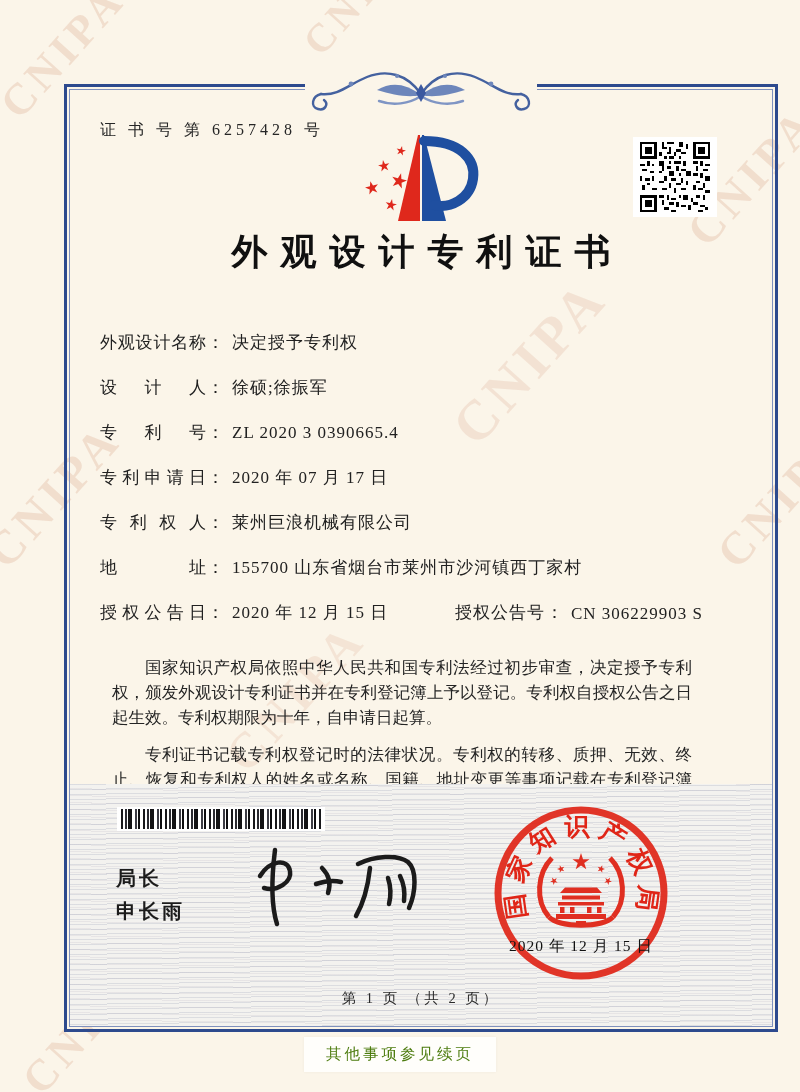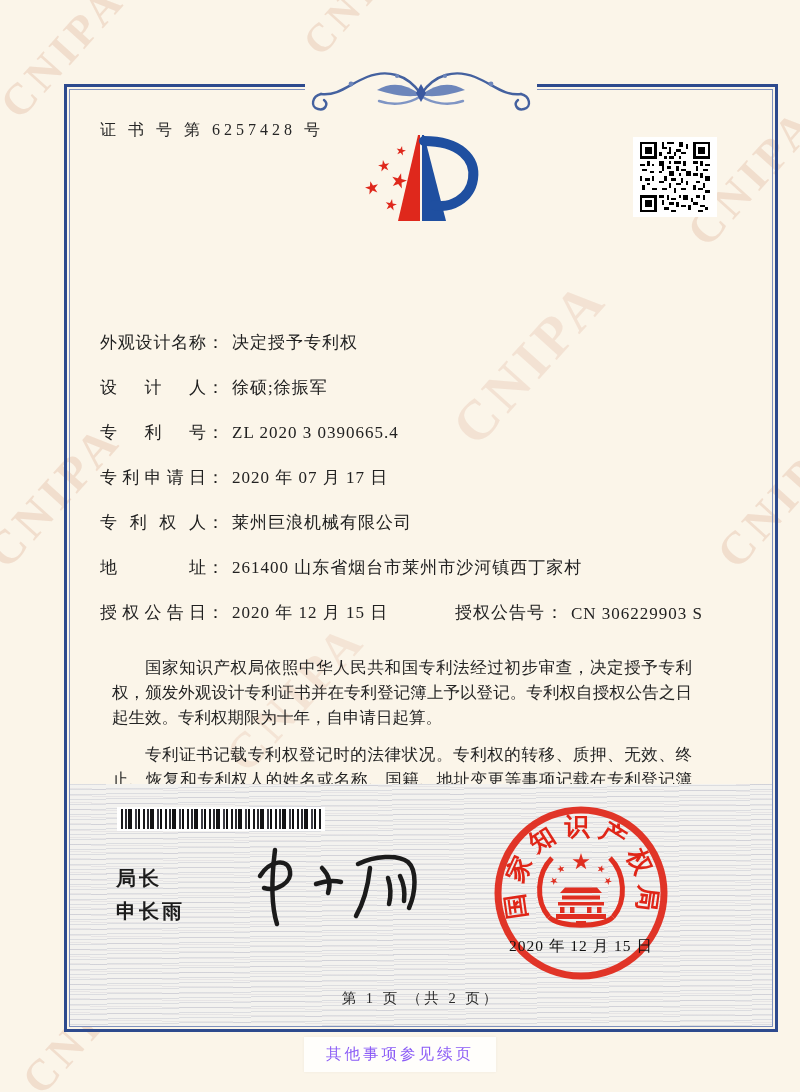--- a/index.html
+++ b/index.html
@@ -76,21 +76,21 @@
 
   .signature{position:absolute;left:160px;top:56px;width:210px;height:100px;}
 
   .seal{position:absolute;left:420px;top:20px;width:182px;height:182px;}
 
   .page-info{position:absolute;left:0;top:205px;width:100%;text-align:center;
              font-size:14.5px;letter-spacing:3px;color:#2a2a2a;}
 
   .note{position:absolute;left:50%;top:1037px;transform:translateX(-50%);
         background:#fffefb;padding:7px 22px;font-size:15.5px;letter-spacing:3px;
-        color:#8b5cf6;z-index:2;box-shadow:0 0 3px rgba(0,0,0,.05);}
+        color:#4d7c0f;z-index:2;box-shadow:0 0 3px rgba(0,0,0,.05);}
 
   svg{display:block;}
 </style>
 </head>
 <body>
 
 <svg width="0" height="0" style="position:absolute" aria-hidden="true">
   <defs>
     <path id="star" d="M0,-1 L0.2245,-0.309 0.9511,-0.309 0.3633,0.118 0.5878,0.809 0,0.382 -0.5878,0.809 -0.3633,0.118 -0.9511,-0.309 -0.2245,-0.309 Z"></path>
   </defs>
@@ -157,20 +157,21 @@
           <rect x="2" y="24" width="3" height="3"></rect>
         <path d="M9,0h1v2h-1z M11,0h3v1h-3z M16,0h2v2h-2z M19,1h1v2h-1z M9,2h2v1h-2z M12,2h1v2h-1z M15,3h2v1h-2z M8,4h1v2h-1z M11,4h2v1h-2z M14,4h1v2h-1z M17,4h2v1h-2z M10,6h1v1h-1z M12,6h2v1h-2z M16,6h1v1h-1z
              M0,9h2v1h-2z M3,8h1v2h-1z M5,9h1v1h-1z M1,11h2v1h-2z M4,12h2v1h-2z M0,14h1v2h-1z M2,15h2v1h-2z M5,14h1v2h-1z M1,18h1v2h-1z M3,17h1v1h-1z M5,19h2v1h-2z
              M8,8h2v2h-2z M12,8h1v1h-1z M14,8h3v1h-3z M18,8h1v2h-1z M9,10h1v2h-1z M11,10h2v1h-2z M15,10h1v2h-1z M17,11h2v1h-2z M8,12h1v1h-1z M12,12h2v2h-2z M16,13h1v1h-1z M19,12h2v2h-2z M10,14h1v2h-1z M13,15h2v1h-2z M17,15h1v2h-1z M8,16h2v1h-2z M12,17h1v2h-1z M15,17h2v1h-2z M19,16h1v2h-1z M9,19h2v1h-2z M14,19h1v2h-1z M17,19h2v1h-2z
              M22,8h2v1h-2z M25,8h1v2h-1z M27,9h2v1h-2z M23,10h1v2h-1z M26,11h2v1h-2z M22,13h2v1h-2z M25,13h1v2h-1z M27,14h2v2h-2z M23,16h2v1h-2z M26,17h1v2h-1z M22,18h1v2h-1z M24,19h2v1h-2z M27,20h2v1h-2z
              M8,22h2v1h-2z M11,22h1v2h-1z M13,23h2v1h-2z M16,22h1v1h-1z M18,22h2v2h-2z M21,23h1v2h-1z M23,22h2v1h-2z M26,22h1v2h-1z M9,24h1v2h-1z M12,25h2v1h-2z M15,25h1v2h-1z M17,26h2v1h-2z M20,26h1v2h-1z M22,25h2v1h-2z M25,26h2v1h-2z M10,27h2v1h-2z M13,28h2v1h-2z M24,28h2v1h-2z M27,27h1v1h-1z"></path>
       </g>
     </svg>
   </div>
 
+  <div class="title">外观设计专利证书</div>
 
   <div class="fields">
     <div class="frow">
       <span class="flabel">外观设计名称</span>
         <span class="fcolon">：</span>
       <span class="fvalue">决定授予专利权</span>
     </div>
     <div class="frow">
       <span class="flabel">设 计 人</span>
         <span class="fcolon">：</span>
@@ -187,21 +188,21 @@
       <span class="fvalue">2020 年 07 月 17 日</span>
     </div>
     <div class="frow">
       <span class="flabel">专 利 权 人</span>
         <span class="fcolon">：</span>
       <span class="fvalue">莱州巨浪机械有限公司</span>
     </div>
     <div class="frow">
       <span class="flabel">地 址</span>
         <span class="fcolon">：</span>
-      <span class="fvalue">261400 山东省烟台市莱州市沙河镇西丁家村</span>
+      <span class="fvalue">155700 山东省烟台市莱州市沙河镇西丁家村</span>
     </div>
     <div class="frow">
       <span class="flabel">授权公告日</span>
         <span class="fcolon">：</span>
       <span class="fvalue">2020 年 12 月 15 日</span>
       <span class="fgroup2">
         <span class="flabel">授权公告号</span>
           <span class="fcolon">：</span>
         <span class="fvalue">CN 306229903 S</span>
       </span>

